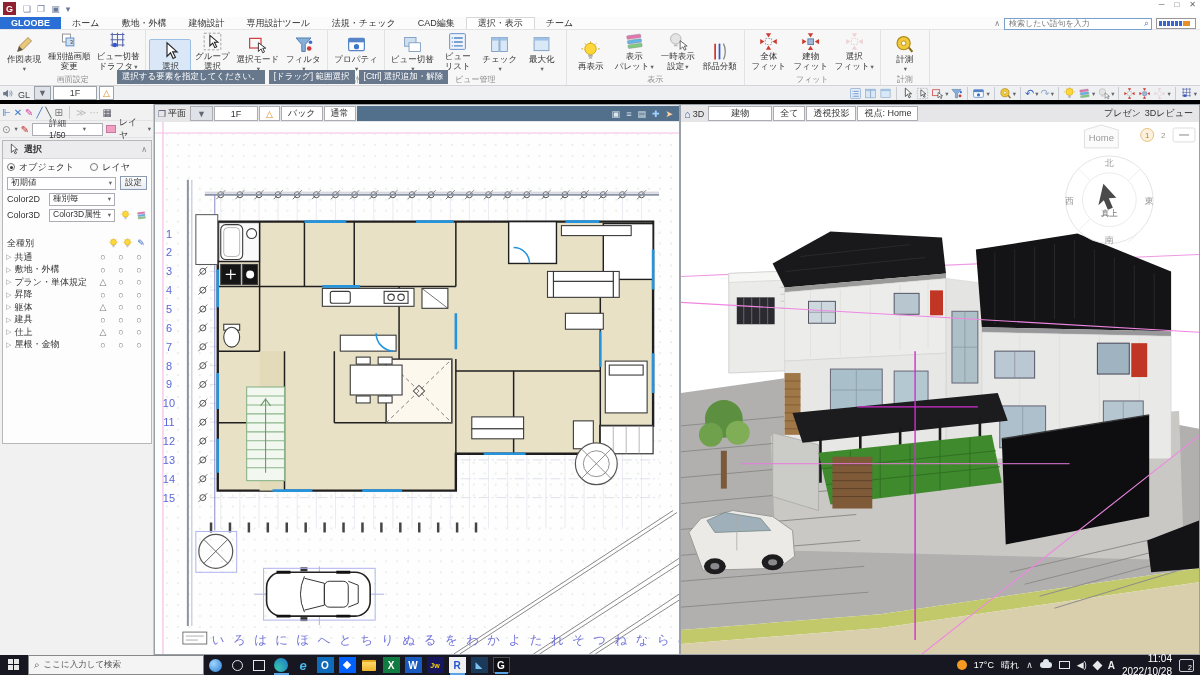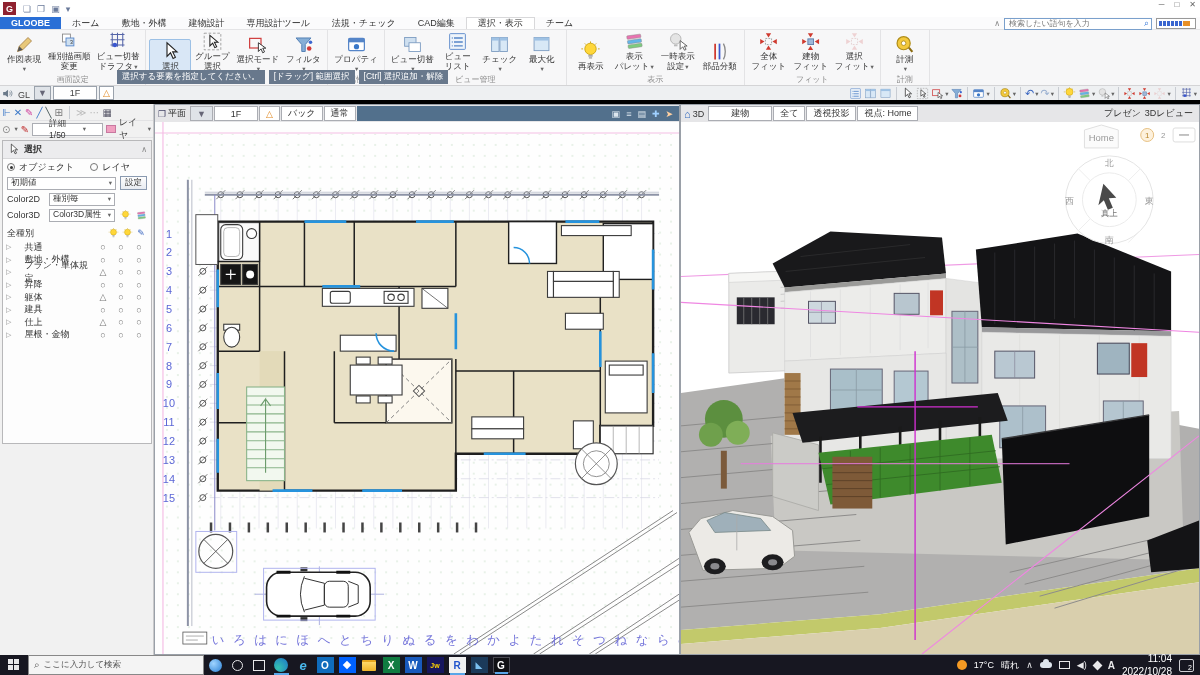--- a/index.html
+++ b/index.html
@@ -44,21 +44,21 @@
   .lrow .g{font-size:10px}
   .selbox{height:13px;border:1px solid #abadb3;background:#fff;display:flex;align-items:center;font-size:8.5px;padding:0 16px;color:#333;gap:4px}
   #selpanel{position:absolute;left:2px;top:36px;width:150px;height:304px;background:#fdfdfd;border:1px solid #b8b8ba;font-size:9px;color:#333}
   .phead{height:18px;background:#ececee;border-bottom:1px solid #d8d8da;display:flex;align-items:center;padding:0 4px;gap:4px;font-weight:bold}
   .prow{display:flex;align-items:center;height:16px;padding:0 4px;gap:4px}
   .radio{width:8px;height:8px;border:1px solid #777;border-radius:50%;display:inline-block;position:relative}
   .radio.onr:after{content:"";position:absolute;left:1.5px;top:1.5px;width:3px;height:3px;border-radius:50%;background:#333}
   .dd{flex:1;height:13px;border:1px solid #abadb3;background:#fff;display:flex;align-items:center;justify-content:space-between;font-size:8.5px;padding:0 3px}
   .btn{height:14px;border:1px solid #8a9ab0;background:linear-gradient(#fdfdfd,#e8ecf2);padding:0 4px;display:flex;align-items:center;font-size:8.5px}
   .trow{display:flex;align-items:center;height:12.5px;padding:0 3px;color:#333}
-  .trow .lbl{flex:1;margin-left:13px}
+  .trow .lbl{flex:1;margin-left:3px}
   .trow .mk{width:18px;text-align:center;color:#777;font-size:9px}
   .exp{color:#888;font-size:7px}
   .minib{width:12px;height:12px;display:flex;align-items:center;justify-content:center}
   
   .vwrap{position:absolute;top:0;height:551px;background:#fff;border:1px solid #9aa0a8}
   #v2d{left:154px;width:526px}
   #v3d{left:680px;width:520px}
   .vhdr{height:17px;background:#e6e6e8;display:flex;align-items:stretch;font-size:9px;color:#333}
   .vhdr .hbx{background:#fff;border:1px solid #abadb3;display:flex;align-items:center;justify-content:center;padding:0 6px;margin:1px 0 1px 1px}
   .vhdr .hlbl{display:flex;align-items:center;padding:0 3px;gap:2px}
@@ -598,21 +598,21 @@
               <svg width="11" height="11">
                 <use href="#sy-bulb"></use>
               </svg>
             </span>
           <span class="minib">
               <svg width="11" height="11">
                 <use href="#sy-palette"></use>
               </svg>
             </span>
         </div>
-        <div class="prow" style="margin-top:2px">
+        <div class="prow" style="margin-top:12px">
           <span>全種別</span>
           <span style="margin-left:auto;display:flex;gap:2px">
             <span class="minib">
                 <svg width="11" height="11">
                   <use href="#sy-bulb"></use>
                 </svg>
               </span>
             <span class="minib">
                 <svg width="11" height="11">
                   <use href="#sy-bulb"></use>

